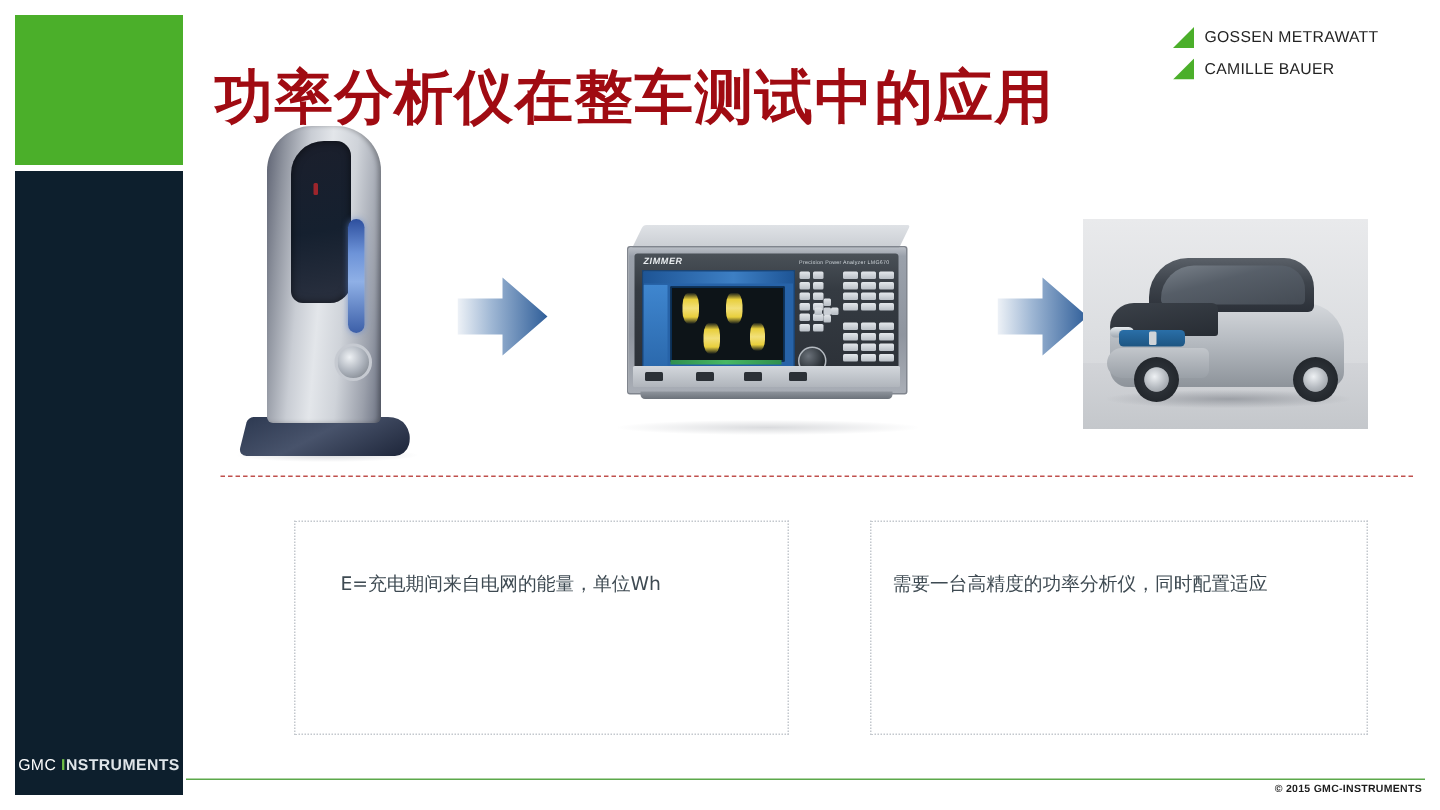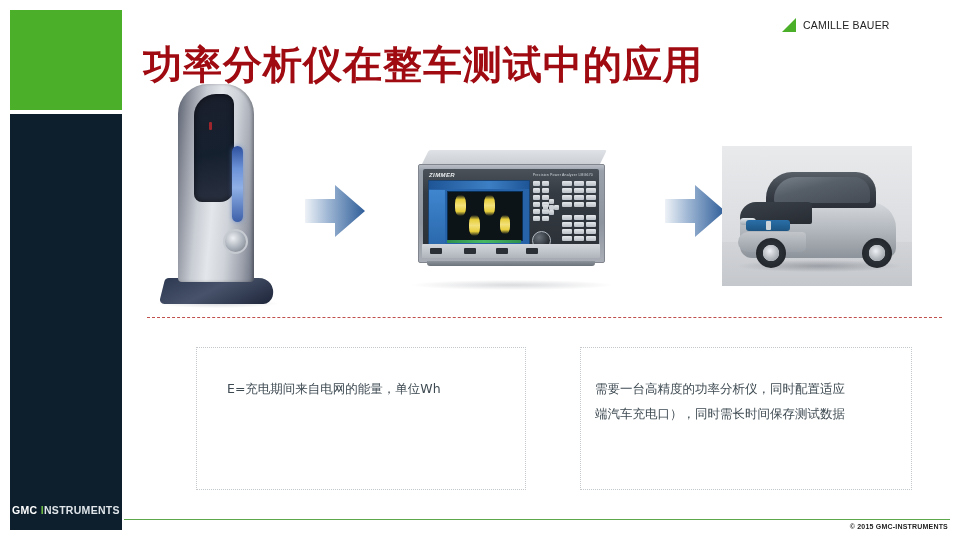--- a/index.html
+++ b/index.html
@@ -32,21 +32,21 @@
     position: absolute;
     left: 0; bottom: 14px;
     width: 112px;
     text-align: center;
     font-size: 10.5px;
     letter-spacing: 0.3px;
     color: #e9edf0;
     white-space: nowrap;
   }
   .sidebar-brand .b-gmc {
-    font-weight: bold;
+    font-weight: normal;
     color: #ffffff;
   }
   .sidebar-brand .b-i {
     color: #6fbf46;
     font-weight: bold;
   }
   .sidebar-brand .b-rest {
     color: #dfe5e9;
     font-weight: bold;
   }
@@ -451,20 +451,26 @@
 <body>
 
 <div class="sidebar-green"></div>
 <div class="sidebar-dark">
   <div class="sidebar-brand">
     <span class="b-gmc">GMC</span><span>&nbsp;</span><span class="b-i">I</span><span class="b-rest">NSTRUMENTS</span>
   </div>
 </div>
 
 <div class="logo-block">
+  <div class="logo-row">
+    <svg class="logo-tri" viewBox="0 0 17 14">
+      <polygon points="0,14 14,0 14,14" fill="#4BAF2A"></polygon>
+    </svg>
+    <span class="logo-text">GOSSEN METRAWATT</span>
+  </div>
   <div class="logo-row">
     <svg class="logo-tri" viewBox="0 0 17 14">
       <polygon points="0,14 14,0 14,14" fill="#4BAF2A"></polygon>
     </svg>
     <span class="logo-text">CAMILLE BAUER</span>
   </div>
 </div>
 
 <div class="slide-title">功率分析仪在整车测试中的应用</div>
 
@@ -607,18 +613,17 @@
 
 <div class="txtbox txtbox-left">
   <div class="txt-inner">
     <div class="txt-indent">E=充电期间来自电网的能量，单位Wh</div>
   </div>
 </div>
 
 <div class="txtbox txtbox-right">
   <div class="txt-inner">
     <div>需要一台高精度的功率分析仪，同时配置适应</div>
-    <div>端汽车充电口），同时需长时间保存测试数据</div>
   </div>
 </div>
 
 <div class="footer-rule"></div>
 <div class="copyright">© 2015 GMC-INSTRUMENTS</div>
 
 </body></html>

